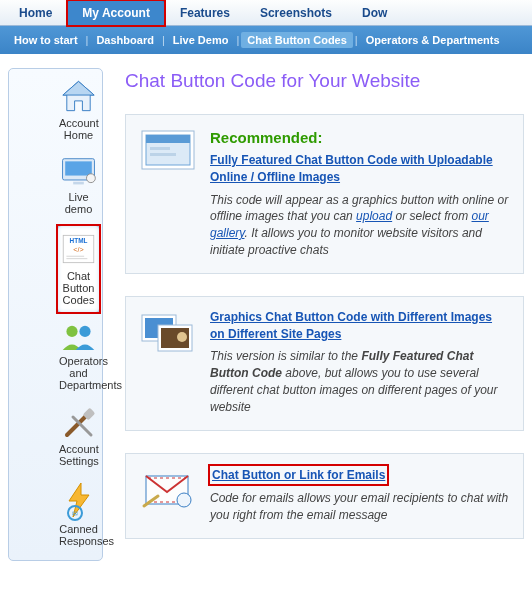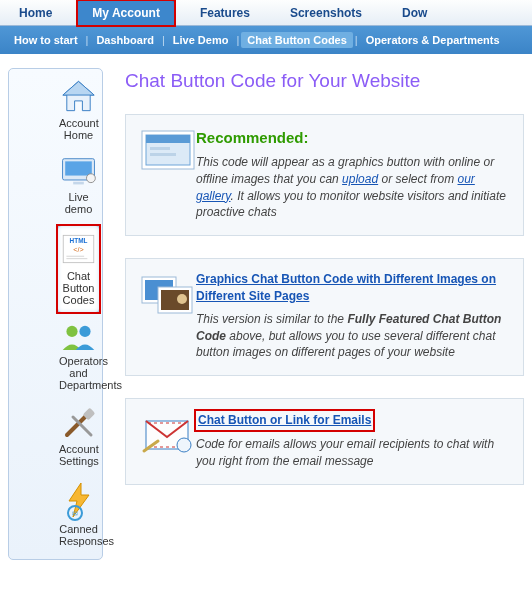--- a/index.html
+++ b/index.html
@@ -1,34 +1,34 @@
 <!DOCTYPE html>
 <html><head>
 <meta charset="utf-8">
 <style>
   * { box-sizing: border-box; margin: 0; padding: 0; }
   body { font-family: Arial, Helvetica, sans-serif; font-size: 12px; background: #fff; width: 532px; height: 612px; overflow: hidden; }
-  .topnav { background: linear-gradient(#fdfefe,#e6eef6); border-bottom: 1px solid #9cb9d8; height: 26px; display: flex; align-items: stretch; padding-left: 4px; gap: 10px; }
+  .topnav { background: linear-gradient(#fdfefe,#e6eef6); border-bottom: 1px solid #9cb9d8; height: 26px; display: flex; align-items: stretch; padding-left: 4px; }
   .topnav .tab { padding: 5px 14px 5px; color: #1a4b8c; font-weight: bold; font-size: 12px; cursor: pointer; border: 1px solid transparent; border-bottom: none; background: transparent; }
   .topnav .tab.active { background: #3d87cc; color: #fff; border: 1px solid #2a6fb3; border-bottom: none; border-radius: 3px 3px 0 0; }
   .topnav .tab.highlight-box { position: relative; }
   .highlight-box::after { content:""; position:absolute; top:-2px; left:-2px; right:-2px; bottom:-2px; border:2px solid #d40000; pointer-events:none; }
   .subnav { background: linear-gradient(#4f97d6,#3b84c7); height: 28px; display: flex; align-items: center; color: #fff; font-size: 11px; font-weight: bold; padding-left: 8px; }
   .subnav .sitem { padding: 0 6px; cursor: pointer; }
   .subnav .sep { color: #bcd8f0; padding: 0 2px; font-weight: normal; }
   .subnav .sitem.active { background: #6fafe2; border-radius: 2px; padding: 2px 6px; }
   .content { display: flex; padding: 14px 8px 8px 8px; }
   .sidebar { width: 95px; border: 1px solid #b8cde6; border-radius: 5px; background: linear-gradient(#f7fbff,#eaf2fb); padding: 6px 2px; display: flex; flex-direction: column; gap: 4px; }
   .sb-item { text-align: center; font-size: 11px; color: #333; padding: 4px 2px 6px; border-radius: 4px; cursor: pointer; margin-left: 46px; }
   .sb-item .ico { margin: 0 auto 2px; display: flex; align-items: center; justify-content: center; }
   .sb-item.selected { background: #fff; border: 1px solid #9cb9d8; box-shadow: inset 0 0 4px #cfe2f5; }
   .sb-item.hl { position: relative; }
   .main { flex: 1; padding-left: 22px; }
   h1 { font-size: 19px; color: #8b5cf6; font-weight: normal; margin: 2px 0 22px 0; }
-  .card { border: 1px solid #d5dfe8; background: #f5f8fb; padding: 12px 14px 14px 14px; margin-bottom: 22px; display: flex; gap: 0; }
+  .card { border: 1px solid #d5dfe8; background: #f5f8fb; padding: 12px 14px 14px 14px; margin-bottom: 22px; display: flex; gap: 14px; }
   .card .thumb { flex-shrink: 0; }
   .card .body { flex: 1; font-size: 12px; color: #333; line-height: 1.4; }
   .rec { color: #2f9b00; font-weight: bold; font-size: 15px; display: block; margin-bottom: 4px; }
   a.link { color: #1755b5; text-decoration: underline; font-weight: bold; }
   a.ilink { color: #1755b5; text-decoration: underline; }
   .desc { margin-top: 6px; color: #444; font-style: italic; }
   .email-link-wrap { position: relative; display:inline-block; padding:1px 2px; }
 </style>
 </head>
 <body>
@@ -128,20 +128,21 @@
         <svg width="56" height="48" viewBox="0 0 56 48">
             <rect x="2" y="4" width="52" height="38" fill="#fff" stroke="#9cb9d8"></rect>
             <rect x="6" y="8" width="44" height="30" fill="#dceaf7" stroke="#6fa5d8"></rect>
             <rect x="6" y="8" width="44" height="8" fill="#5a9bd6"></rect>
             <rect x="10" y="20" width="20" height="3" fill="#bcd3e8"></rect>
             <rect x="10" y="26" width="26" height="3" fill="#bcd3e8"></rect>
           </svg>
       </div>
       <div class="body">
         <span class="rec">Recommended:</span>
+        <a href="#" class="link">Fully Featured Chat Button Code with Uploadable Online / Offline Images</a>
         <div class="desc">
           <span>This code will appear as a graphics button with online or offline images that you can </span><a href="#" class="ilink">upload</a><span> or select from </span><a href="#" class="ilink">our gallery</a><span>. It allows you to monitor website visitors and initiate proactive chats</span>
         </div>
       </div>
     </div>
 
     <div class="card">
       <div class="thumb">
         <svg width="56" height="48" viewBox="0 0 56 48">
             <rect x="2" y="6" width="34" height="26" fill="#fff" stroke="#9cb9d8"></rect>

